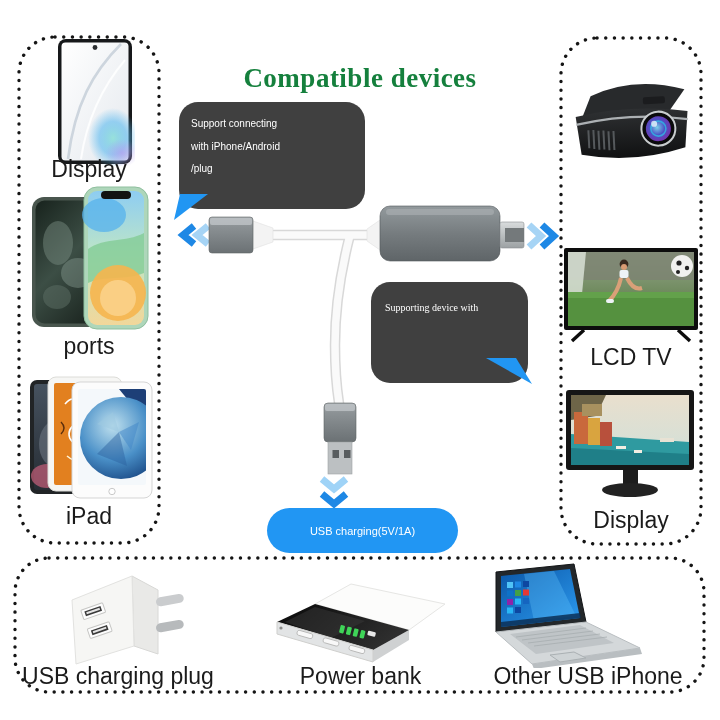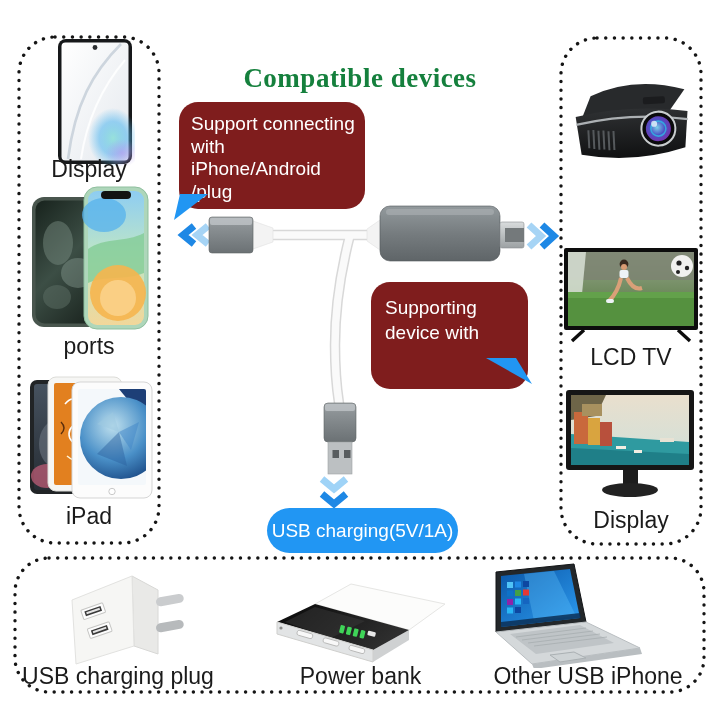--- a/index.html
+++ b/index.html
@@ -3,28 +3,28 @@
 <meta charset="utf-8">
 <style>
   html,body{margin:0;padding:0;background:#ffffff;}
   #canvas{position:relative;width:720px;height:720px;background:#fff;overflow:hidden;
           font-family:"Liberation Sans",sans-serif;}
   .abs{position:absolute;}
   #title{left:0;right:0;top:24px;text-align:center;
          font-family:"Liberation Serif",serif;font-weight:bold;font-size:27px;
          color:#15803d;letter-spacing:0.5px;margin-top:39px;}
   .dev-label{position:absolute;text-align:center;font-size:23px;color:#1b1b1b;}
-  .bubble{position:absolute;background:#7f1d1d;color:#fff;border-radius:19px;
-          font-size:19px;line-height:22.5px;font-weight:500;}
+  .bubble{position:absolute;background:#404040;color:#fff;border-radius:19px;
+          font-size:10px;line-height:22.5px;font-weight:500;}
   .bubble span{display:block;}
   #phone-bubble{left:179px;top:102px;width:168px;height:96px;padding:11px 6px 0 12px;}
-  #hdmi-bubble{left:371px;top:282px;width:143px;height:82px;padding:13px 0 12px 14px;line-height:25px;}
+  #hdmi-bubble{left:371px;top:282px;width:143px;height:82px;padding:13px 0 6px 14px;line-height:25px;font-family:Liberation Serif, serif;}
   #usb-pill{left:267px;top:508px;width:191px;height:45px;border-radius:23px;
             display:flex;align-items:center;justify-content:center;
-            background:#2196f3;color:#fff;font-size:19px;font-weight:500;position:absolute;}
+            background:#2196f3;color:#fff;font-size:11px;font-weight:500;position:absolute;}
   svg{display:block;}
 </style>
 </head>
 <body>
 
 <div id="canvas">
 
   <svg class="abs" width="0" height="0" aria-hidden="true">
     <defs>
       <linearGradient id="gv" x1="0" y1="0" x2="0" y2="1">

